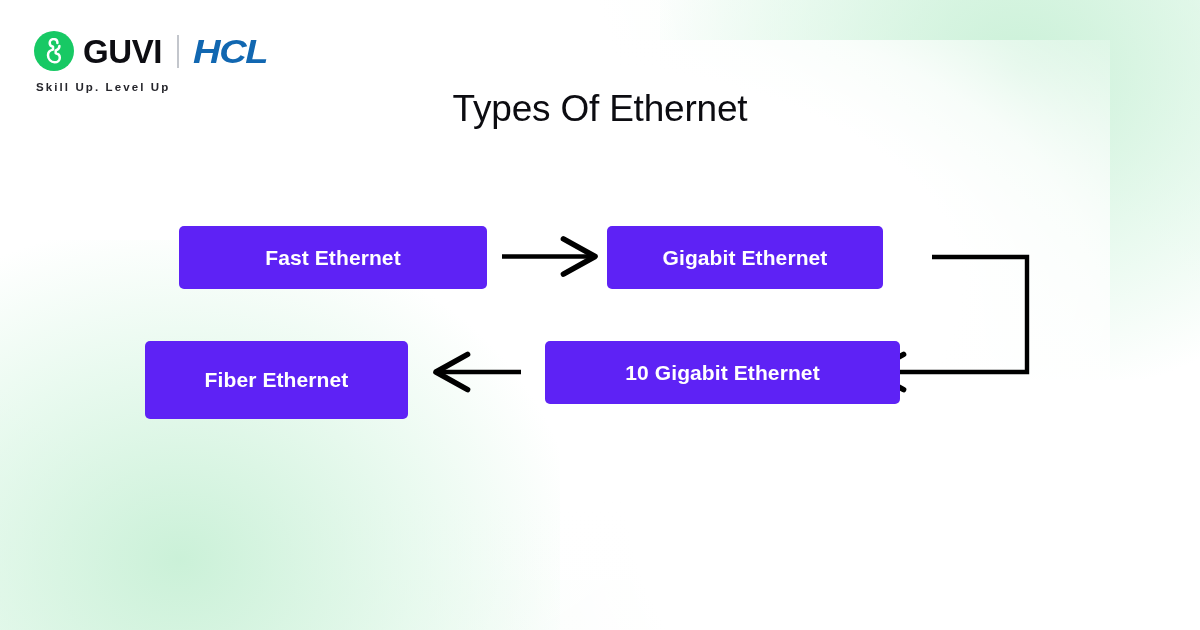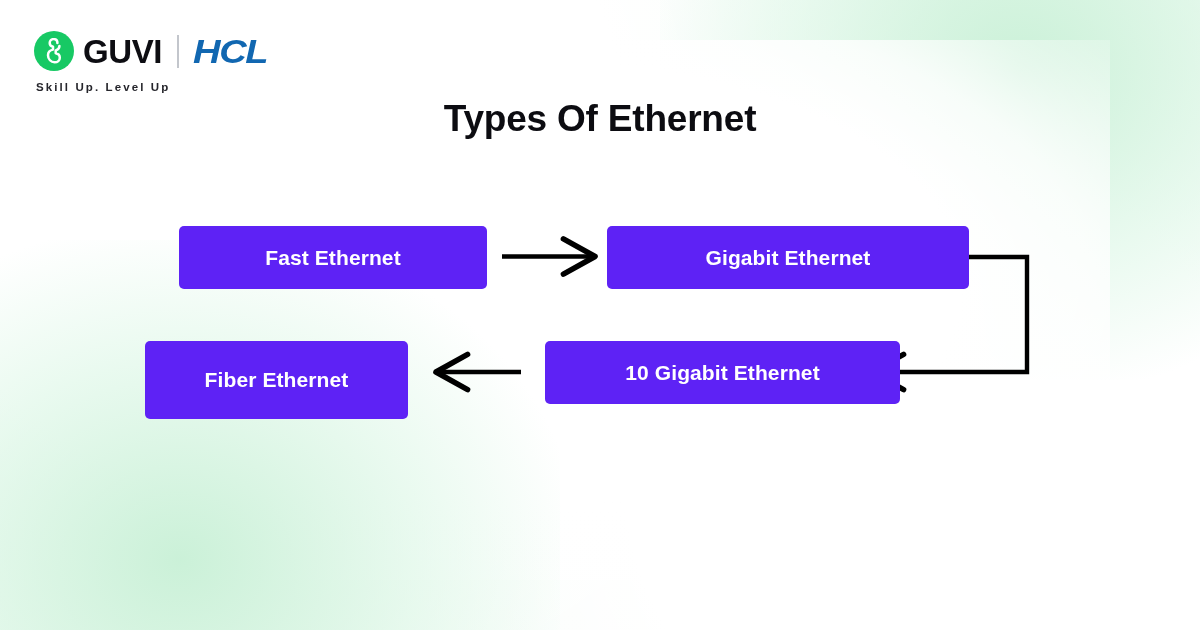--- a/index.html
+++ b/index.html
@@ -98,24 +98,24 @@
     margin-left:2px;
     font-size:11.5px;
     font-weight:bold;
     letter-spacing:2.1px;
     color:#26262c;
     white-space:nowrap;
   }
 
   
   #page-title {
-    position:absolute; left:0; top:98px; width:1200px;
+    position:absolute; left:0; top:88px; width:1200px;
     text-align:center;
     font-size:37px;
-    font-weight:bold;
+    font-weight:normal;
     color:#0c0c11;
     letter-spacing:-0.2px;
     z-index:4;
   }
 
   
   #flow {
     position:absolute; inset:0;
     z-index:3;
   }
@@ -126,21 +126,21 @@
     color:#ffffff;
     border-radius:5px;
     display:flex; align-items:center; justify-content:center;
     font-size:21px;
     font-weight:bold;
     letter-spacing:0.1px;
     white-space:nowrap;
   }
 
   #node-fast      { left:179px; top:226px; width:308px; height:63px; }
-  #node-gigabit   { left:607px; top:226px; width:362px; height:63px; }
+  #node-gigabit   { left:607px; top:226px; width:276px; height:63px; }
   #node-10gigabit { left:545px; top:341px; width:355px; height:63px; }
   #node-fiber     { left:145px; top:341px; width:263px; height:78px; }
 
   #connectors {
     position:absolute; left:0; top:0;
     width:1200px; height:630px;
     overflow:visible;
   }
 </style>
 </head>

